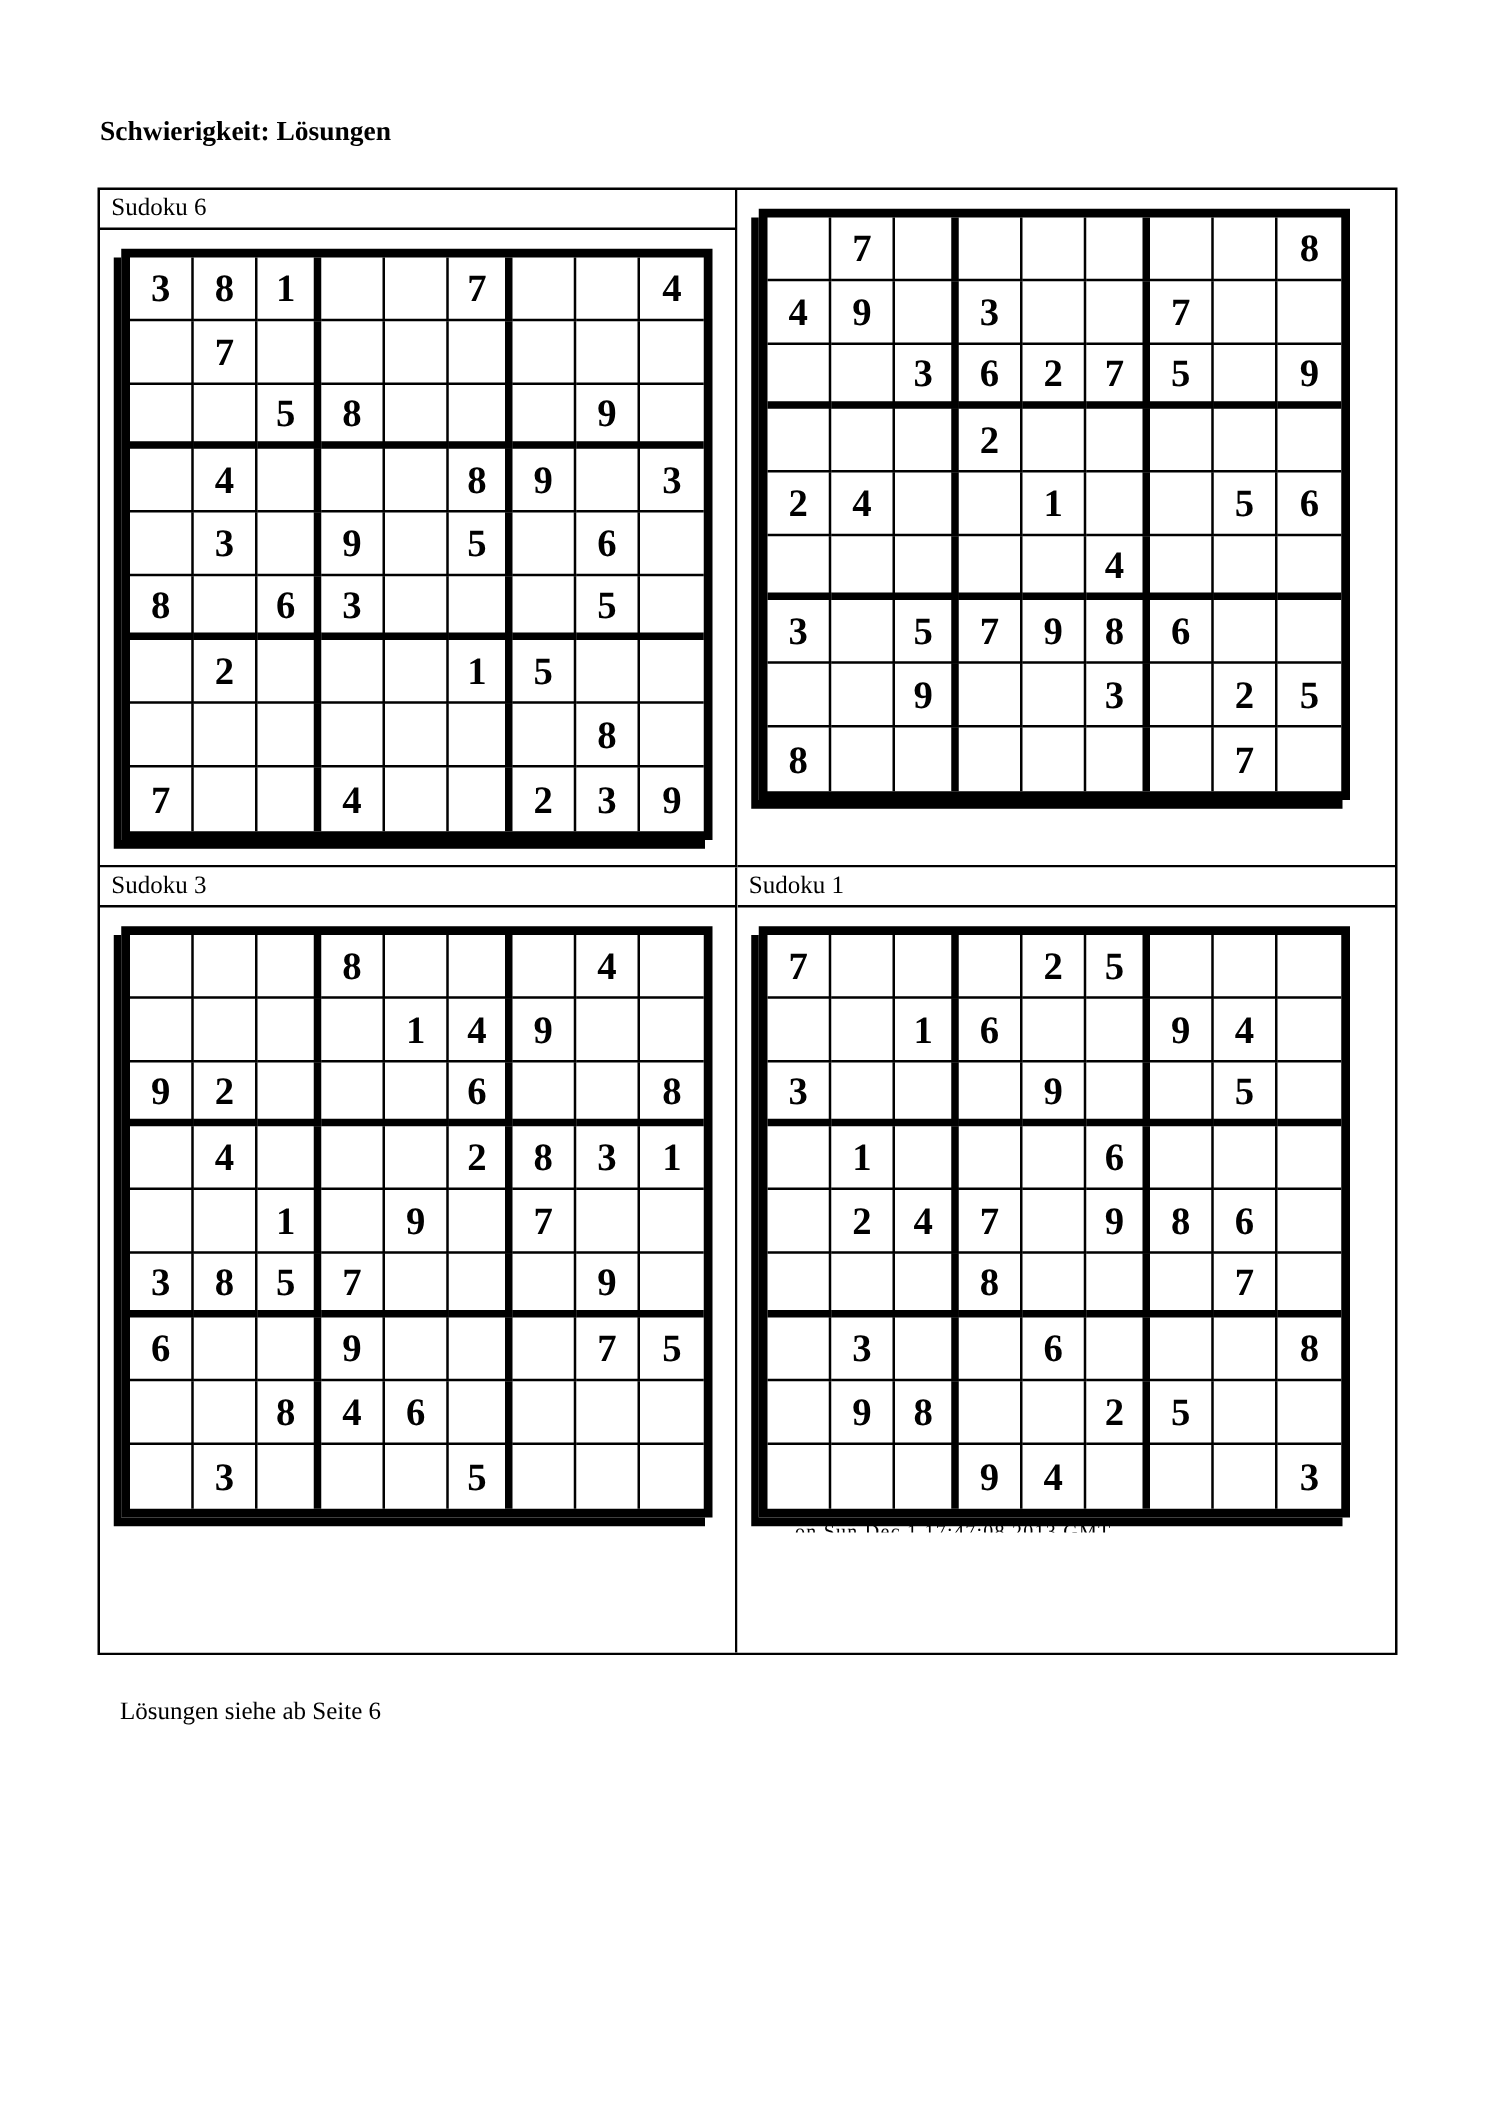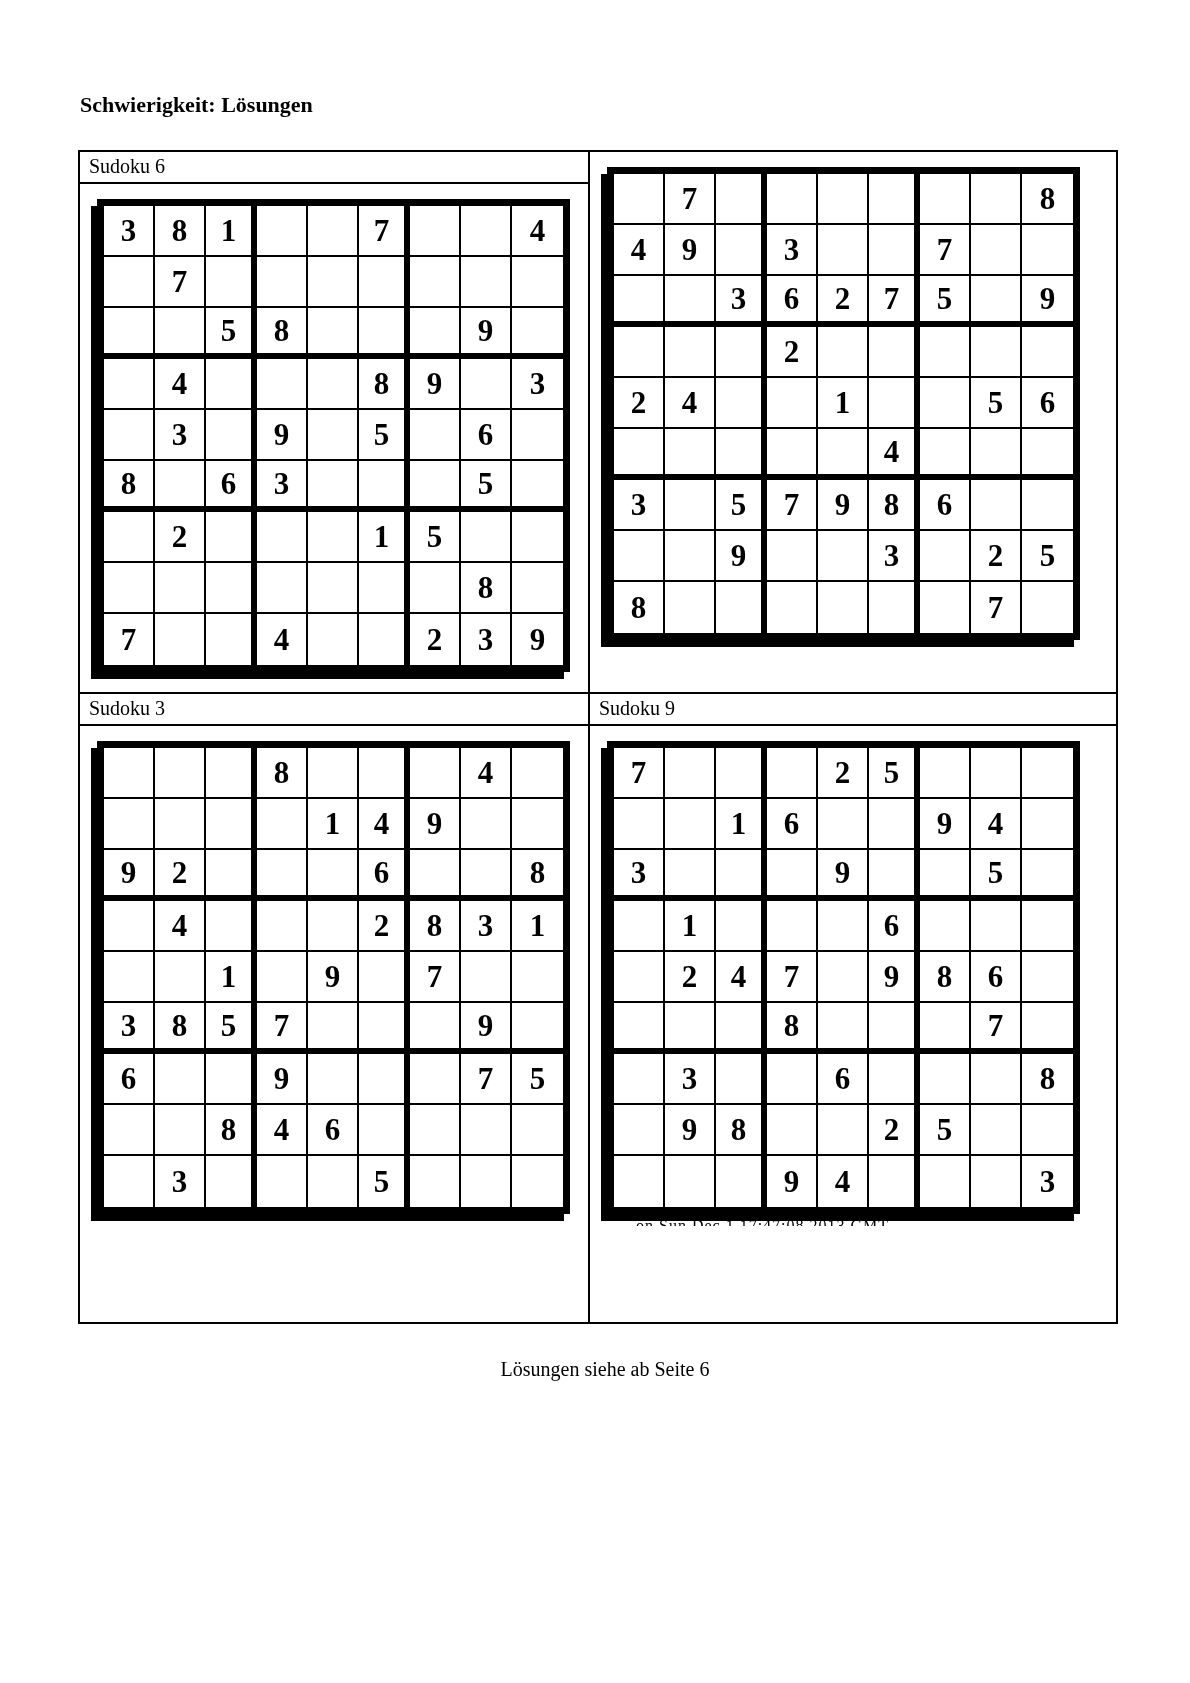--- a/index.html
+++ b/index.html
@@ -35,21 +35,21 @@
     font-weight:bold;font-size:31px;line-height:1;
   }
   .scell.br{border-right-width:6px;}
   .scell.bb{border-bottom-width:6px;}
   .scell.lc{border-right:0;}
   .scell.lr{border-bottom:0;}
   .clipped-caption{
     margin:3px 0 0 24px;height:9px;overflow:hidden;
     font-size:16px;white-space:nowrap;letter-spacing:1px;
   }
-  .solutions-note{font-size:20px;margin:34px 0 0 18px;text-align:center;}
+  .solutions-note{font-size:20px;margin:34px 0 0 18px;}
 </style>
 </head>
 <body>
 
 <div class="content">
   <div class="page-subtitle">Schwierigkeit: Lösungen</div>
 
   <div class="ptable">
     <div class="pcell col1 row1">
       <div class="plabel">Sudoku 6</div>
@@ -302,21 +302,21 @@
           <div class="scell br lr"></div>
           <div class="scell lr"></div>
           <div class="scell lr"></div>
           <div class="scell br lr">5</div>
           <div class="scell lr"></div>
           <div class="scell lr"></div>
           <div class="scell lc lr"></div>
         </div>
     </div>
     <div class="pcell row2">
-      <div class="plabel">Sudoku 9</div>
+      <div class="plabel">Sudoku 1</div>
       <div class="sgrid">
           <div class="scell">7</div>
           <div class="scell"></div>
           <div class="scell br"></div>
           <div class="scell"></div>
           <div class="scell">2</div>
           <div class="scell br">5</div>
           <div class="scell"></div>
           <div class="scell"></div>
           <div class="scell lc"></div>

